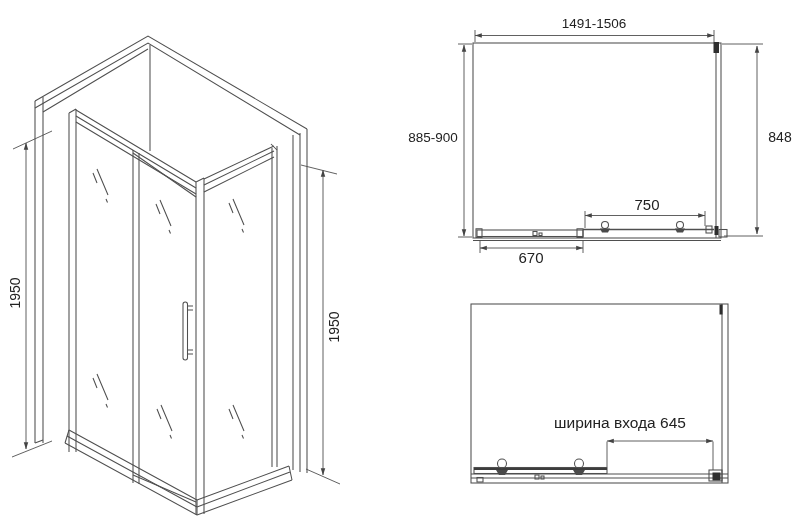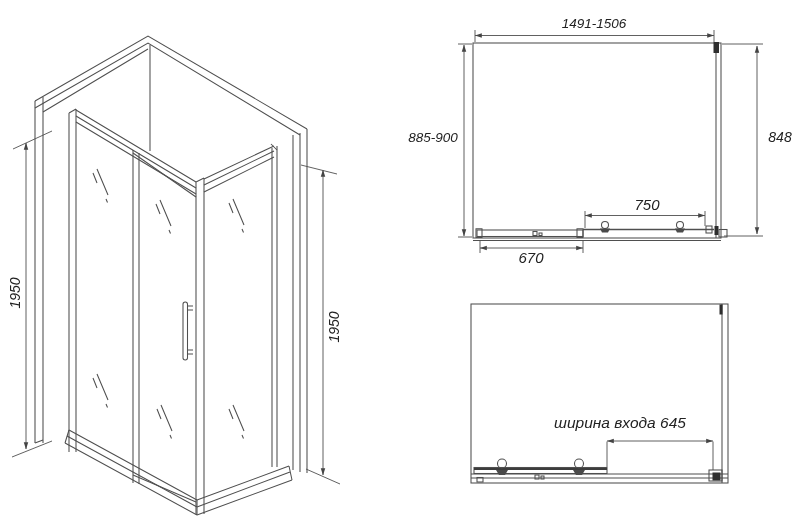--- a/index.html
+++ b/index.html
@@ -1,18 +1,18 @@
 <!DOCTYPE html>
 <html><head>
 <meta charset="utf-8">
 <style>
   html,body{margin:0;padding:0;background:#ffffff;}
   body{width:800px;height:527px;overflow:hidden;position:relative;
        font-family:"Liberation Sans", sans-serif;}
-  .canvas{position:absolute;inset:0;font-style:italic;}
+  .canvas{position:absolute;inset:0;}
   svg{display:block;}
   .ln{stroke:#4f4f4f;stroke-width:1.05;fill:none;}
   .lnthick{stroke:#3c3c3c;stroke-width:2;fill:none;}
   .dim{stroke:#4f4f4f;stroke-width:0.9;fill:none;}
   .dark{fill:#2e2e2e;stroke:none;}
   .bracket{fill:#4a4a4a;stroke:none;}
   text{fill:#222222;font-family:"Liberation Sans",sans-serif;}
   .t14{font-size:14px;}
   .t135{font-size:13.5px;}
   .t15{font-size:15px;}

